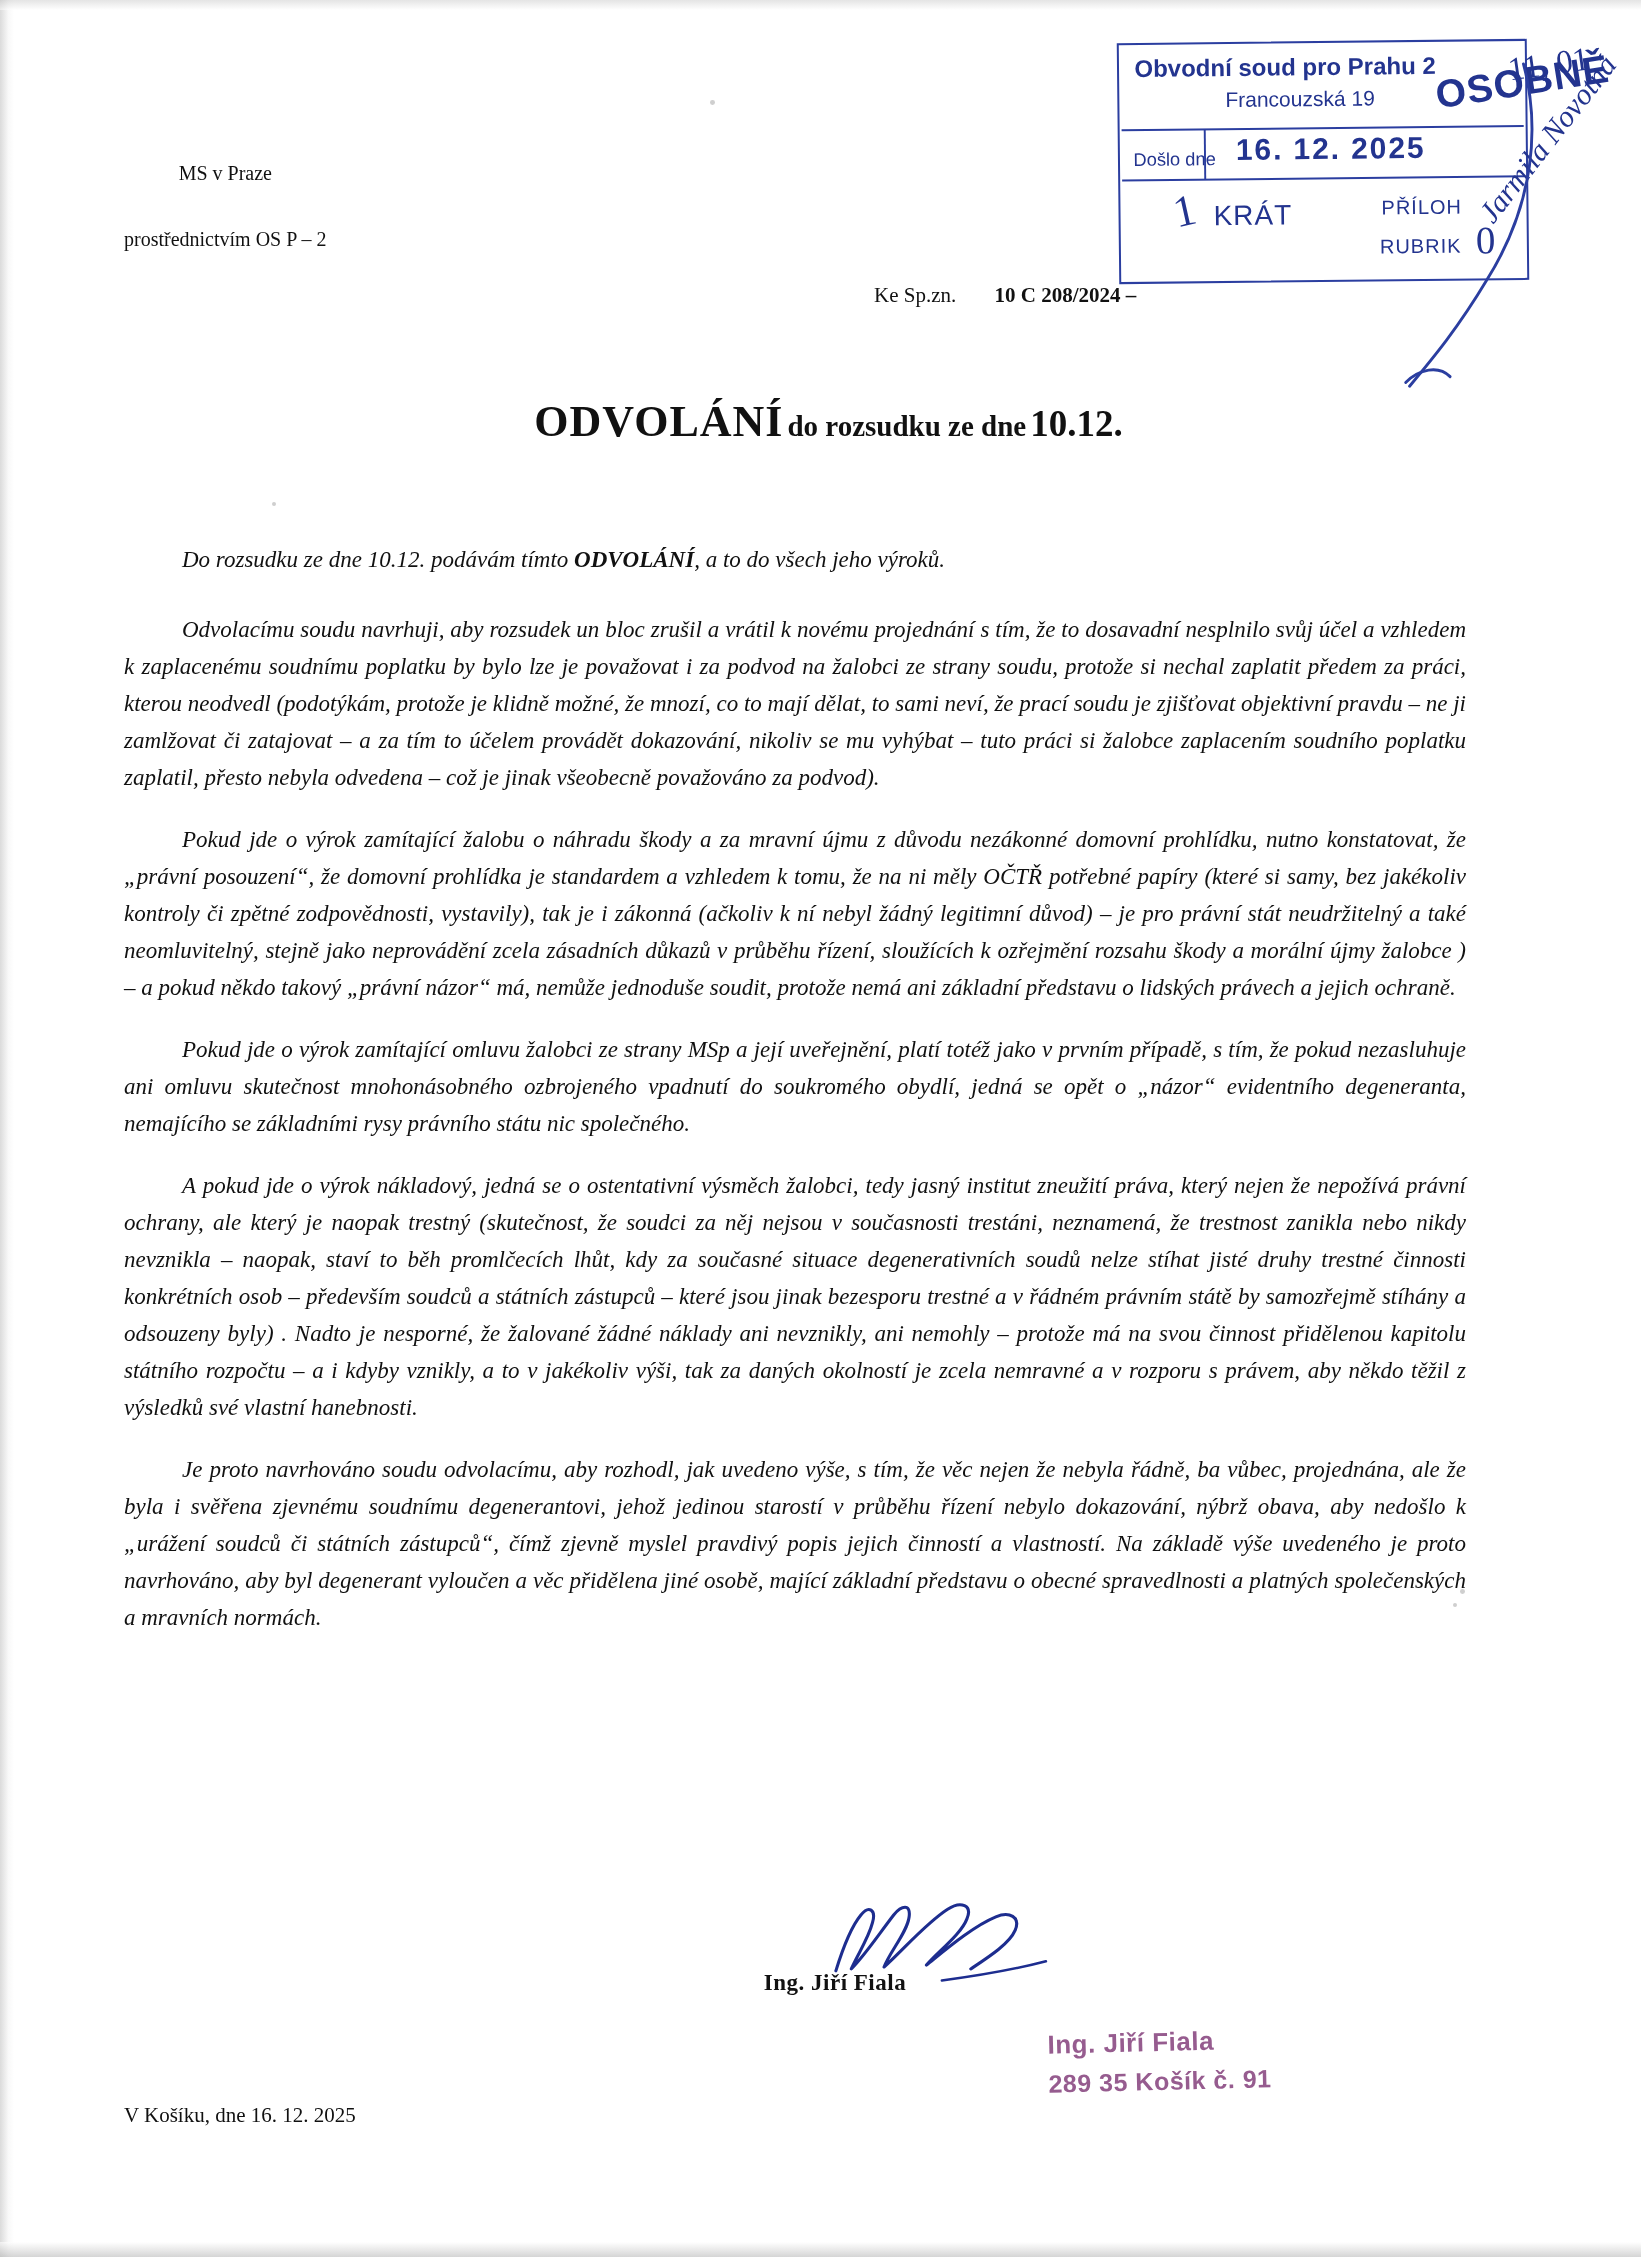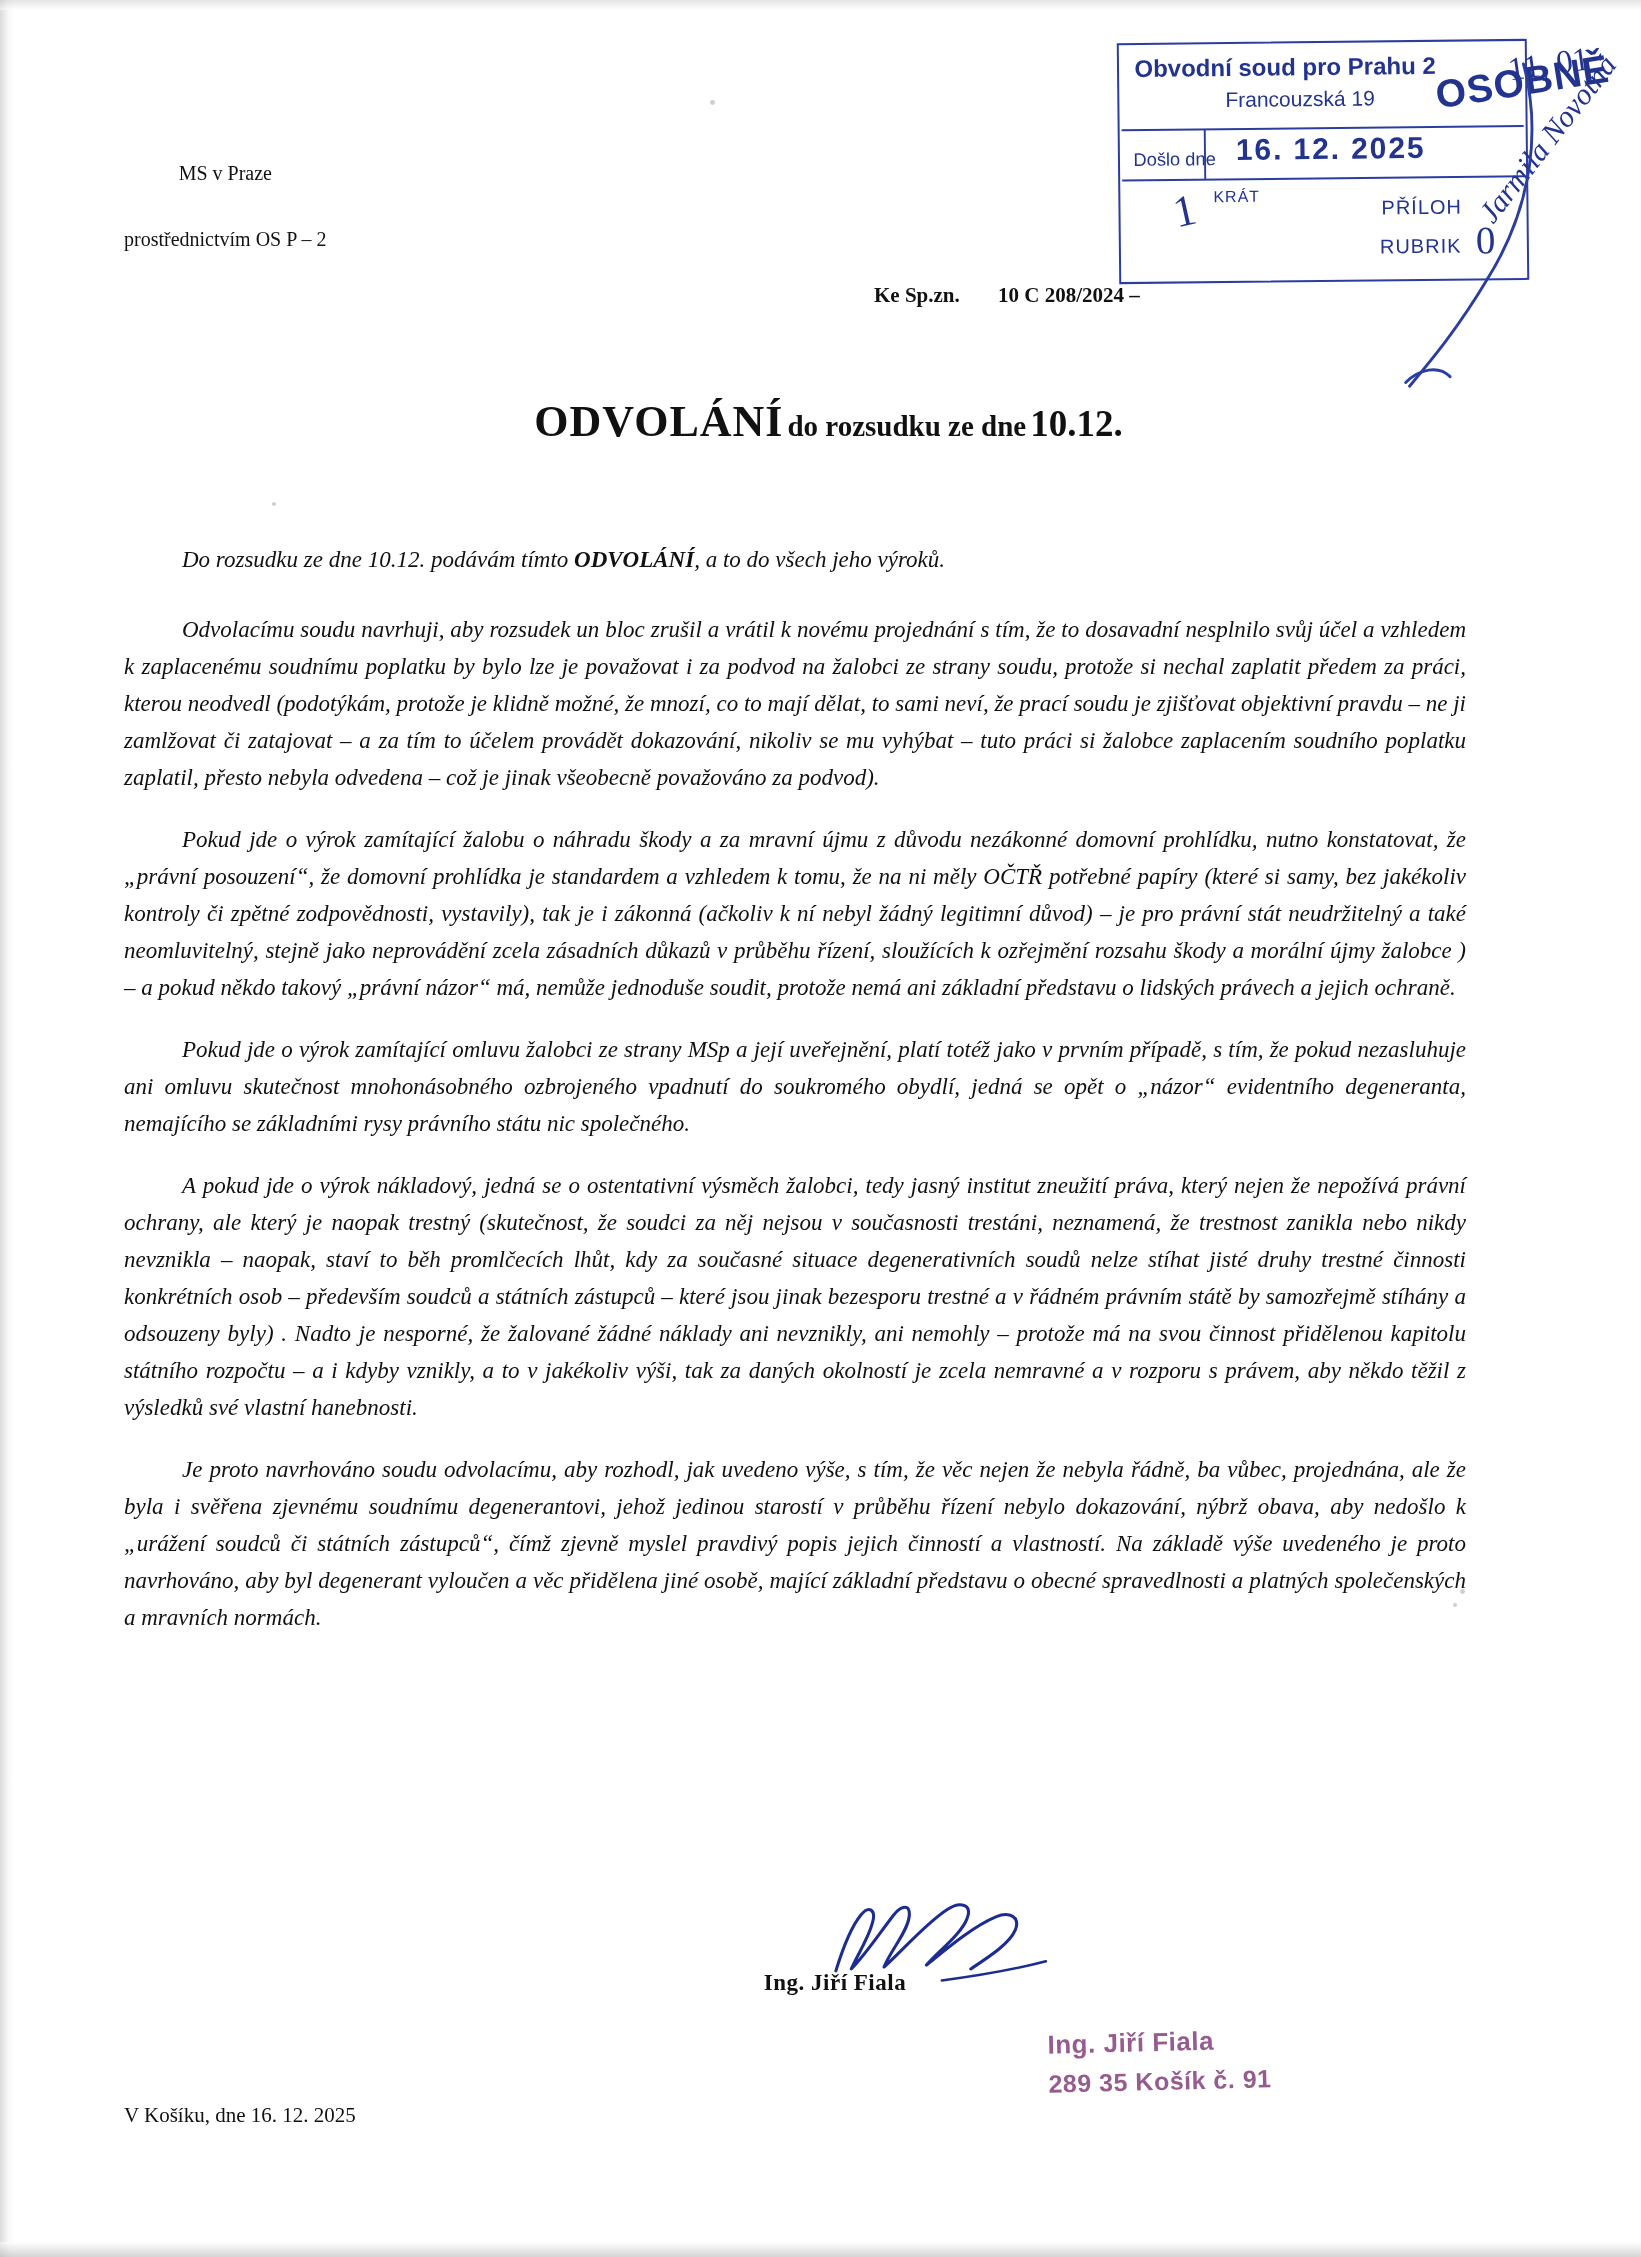--- a/index.html
+++ b/index.html
@@ -47,21 +47,21 @@
     white-space: pre-line;
   }
   .header-left div { white-space: nowrap; text-align: center; }
 
   .spzn {
     position: absolute;
     left: 874px;
     top: 283px;
     font-size: 21px;
   }
-  .spzn .label { font-weight: bold; }
+  .spzn .label { font-weight: normal; }
   .spzn .value { font-weight: bold; margin-left: 33px; }
 
   .doc-title {
     position: absolute;
     left: 8px;
     top: 396px;
     width: 1641px;
     text-align: center;
     white-space: nowrap;
   }
@@ -157,22 +157,22 @@
   .stamp .s-date {
     position: absolute;
     left: 116px; top: 89px;
     font-size: 30px;
     font-weight: bold;
     letter-spacing: 1.9px;
     white-space: nowrap;
   }
   .stamp .s-krat {
     position: absolute;
-    left: 93px; top: 144px;
-    font-size: 16px;
+    left: 93px; top: 156px;
+    font-size: 28px;
     letter-spacing: 1px;
   }
   .stamp .s-priloh {
     position: absolute;
     left: 261px; top: 154px;
     font-size: 20px;
     letter-spacing: 1px;
   }
   .stamp .s-rubrik {
     position: absolute;

